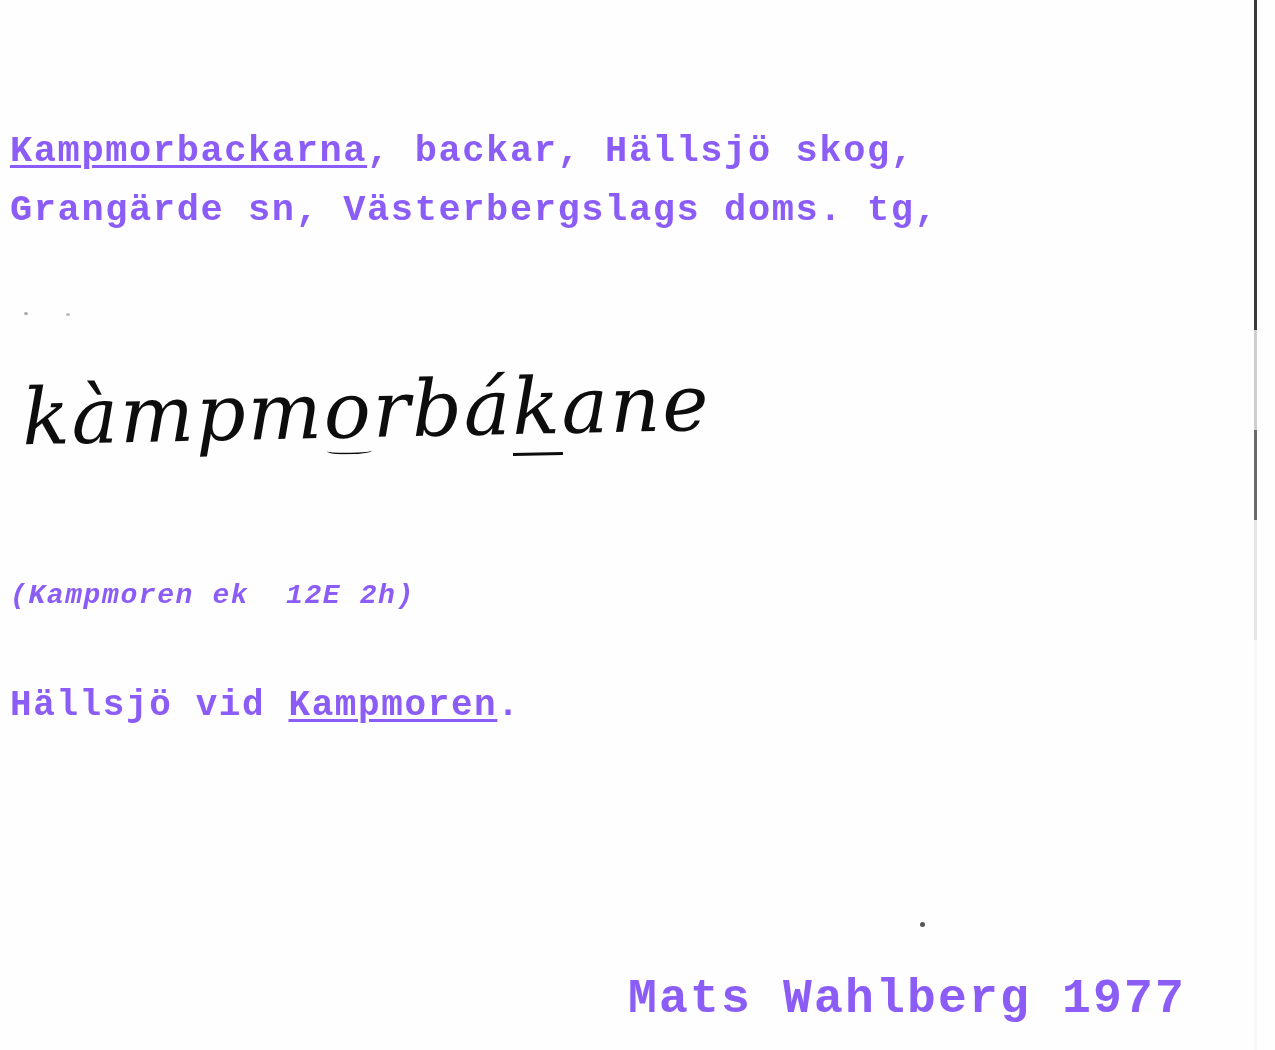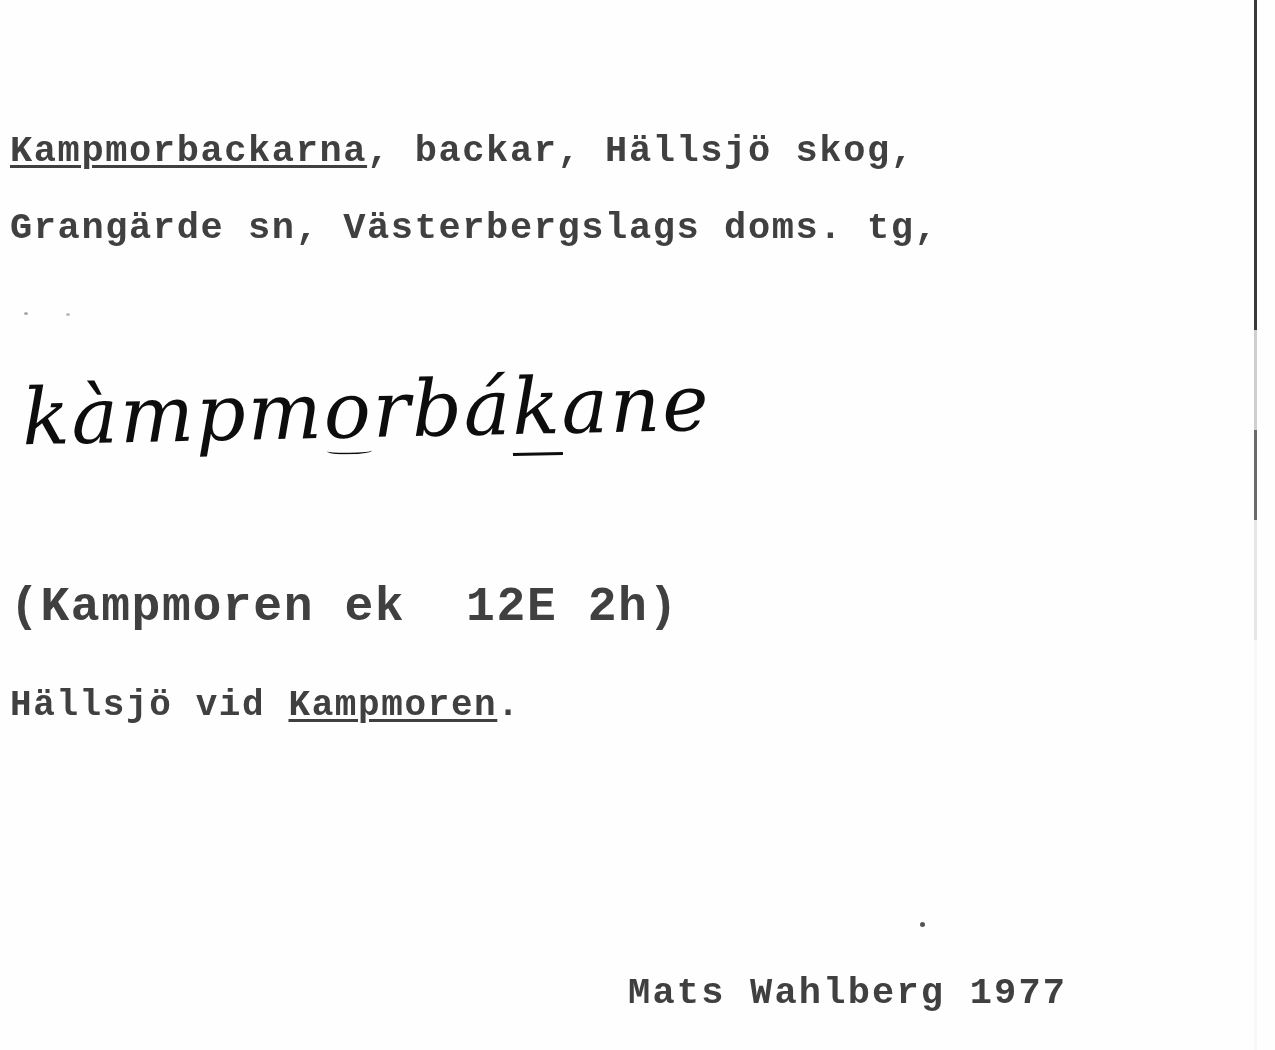--- a/index.html
+++ b/index.html
@@ -37,29 +37,29 @@
         rgba(200,200,200,0.12) 640px, rgba(200,200,200,0.12) 1050px);
   }
 
   .typed {
     position: absolute;
     font-family: "Liberation Mono", "DejaVu Sans Mono", monospace;
     font-weight: 700;
     font-size: 37px;
     letter-spacing: 1.6px;
     white-space: pre;
-    color: #404040;
+    color: #8b5cf6;
   }
 
   .l1 { left: 10px;  top: 130px; }
-  .l2 { left: 10px;  top: 207px; }
+  .l2 { left: 10px;  top: 189px; }
   .l3 { left: 826px; top: 270px; }
-  .l4 { left: 10px;  top: 580px; font-size: 48px; }
+  .l4 { left: 10px;  top: 580px; font-size: 28px; font-style: italic; }
   .l5 { left: 10px;  top: 685px; font-size: 36px; }
-  .l6 { left: 628px; top: 972px; font-size: 37px; letter-spacing: 2.2px; }
+  .l6 { left: 628px; top: 972px; font-size: 48px; letter-spacing: 2.2px; }
 
   .u { text-decoration: underline; text-underline-offset: 4px; text-decoration-thickness: 3px; }
 
   
   .hand {
     position: absolute;
     left: 22px;
     top: 365px;
     font-family: "DejaVu Serif", serif;
     font-style: italic;

